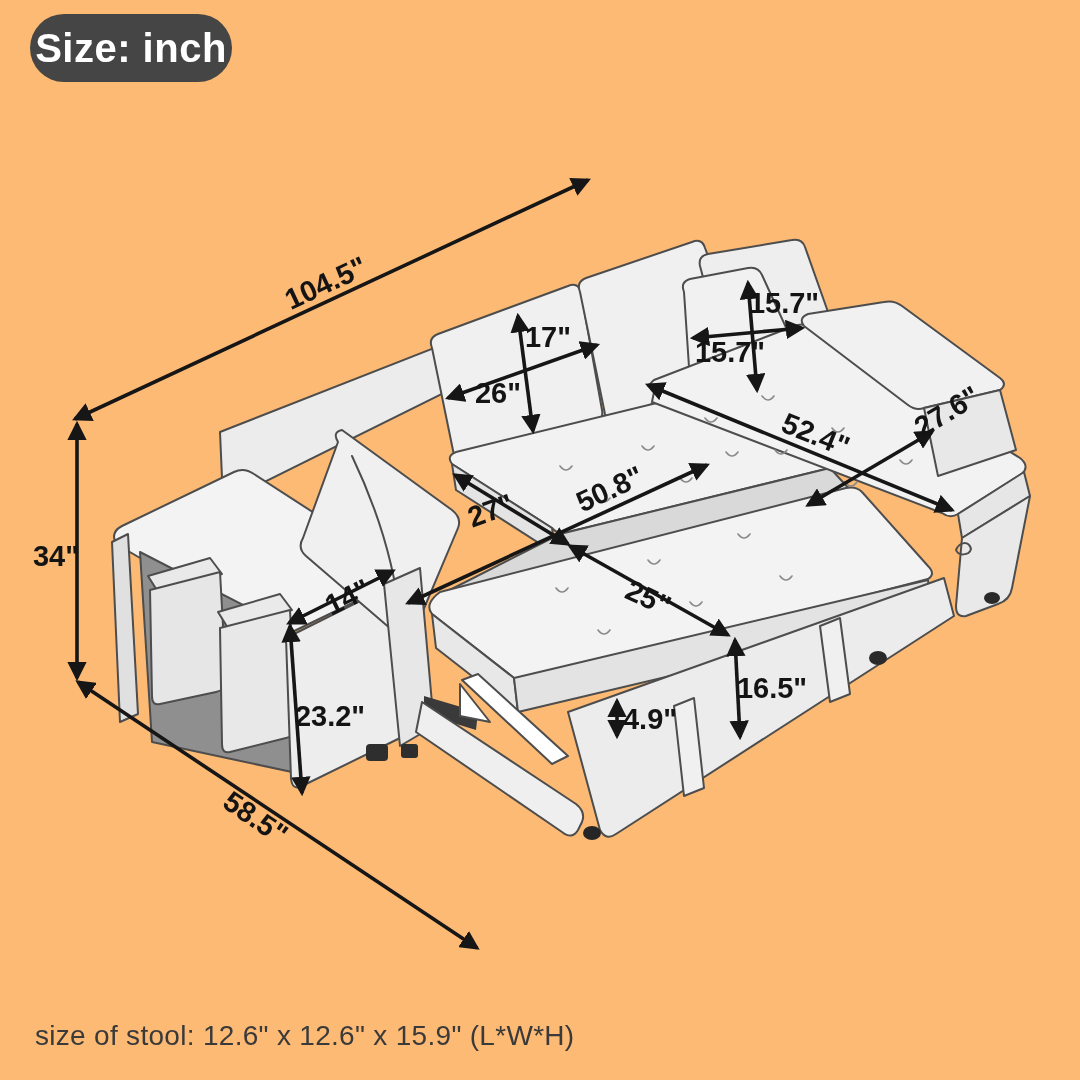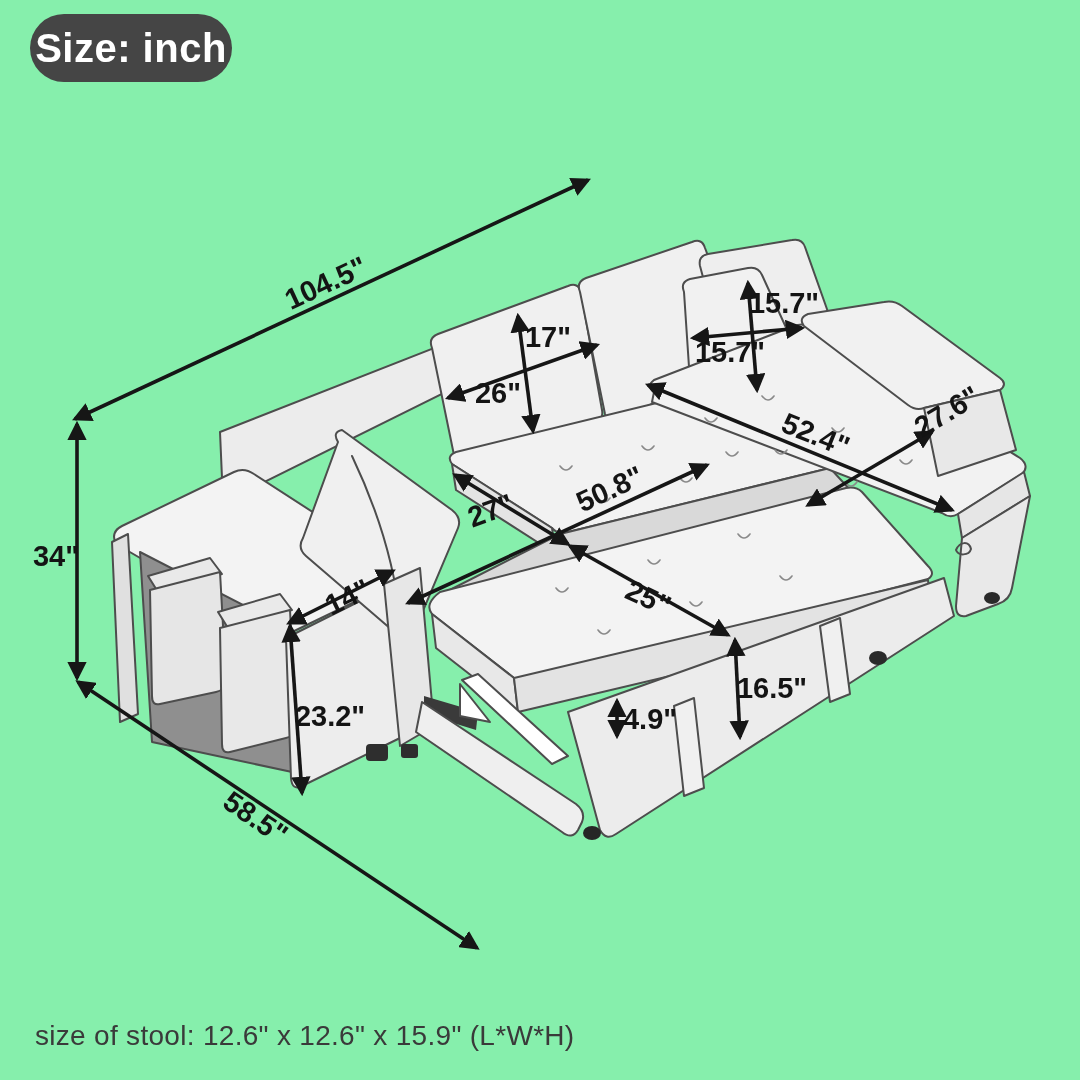--- a/index.html
+++ b/index.html
@@ -1,19 +1,19 @@
 <!DOCTYPE html>
 <html><head>
 <meta charset="utf-8">
 <style>
   html,body{margin:0;padding:0;background:#ffffff;}
   .canvas{
     position:relative;
     width:1080px;height:1080px;
-    background:#86efac;
+    background:#fdba74;
     overflow:hidden;
     font-family:"Liberation Sans", sans-serif;
   }
   .badge{
     position:absolute;left:30px;top:14px;
     width:202px;height:68px;
     background:#454545;border-radius:34px;
     color:#ffffff;font-size:40px;font-weight:bold;
     display:flex;align-items:center;justify-content:center;
     letter-spacing:0.5px;

